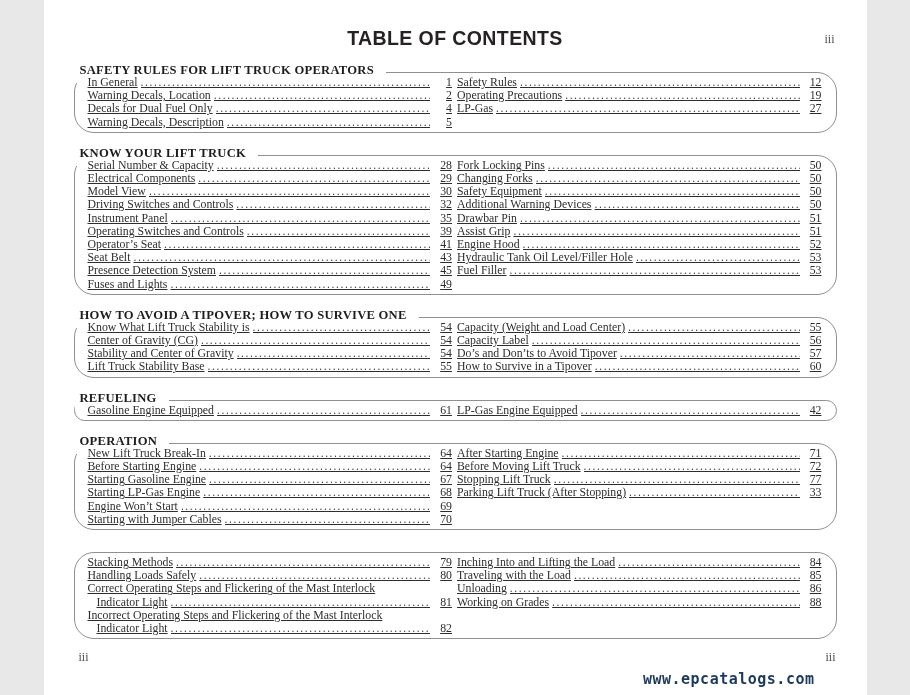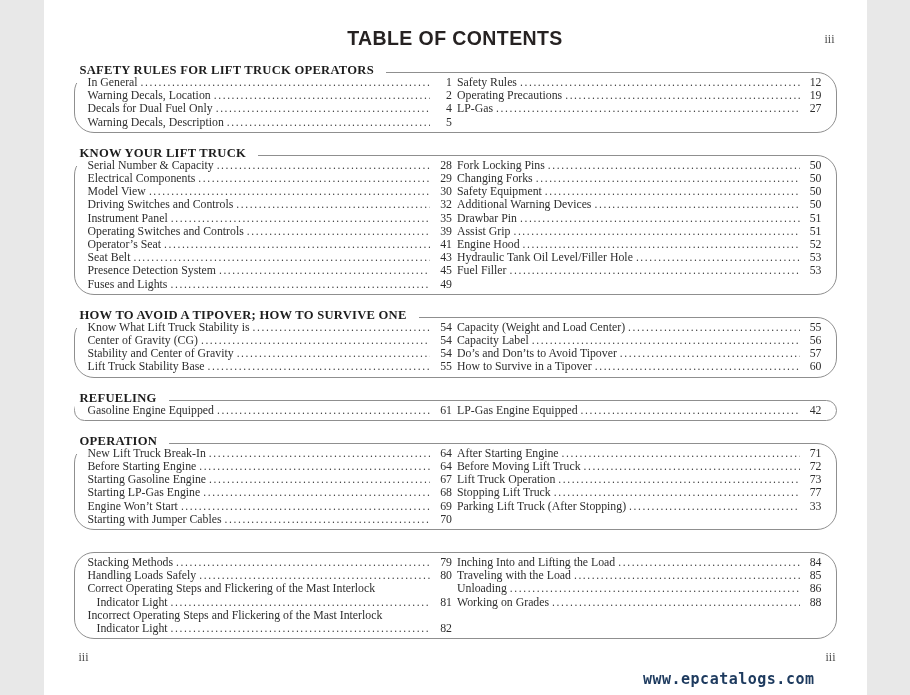--- a/index.html
+++ b/index.html
@@ -18,21 +18,21 @@
   .sections { margin:0 30px; }
   .toc-section {
     position:relative; border:1px solid #8f8f8f; border-radius:20px;
     margin-top:22px; padding:3px 14px 3px 8px; background:#ffffff;
   }
   .section-heading {
     position:absolute; top:-9px; left:0; background:#ffffff;
     padding:0 12px 6px 5px; font-weight:bold; font-size:12.6px;
     color:#1d1d1d; letter-spacing:0.25px; line-height:13px; white-space:nowrap;
   }
-  .toc-cols { display:flex; position:relative; z-index:1; }
+  .toc-cols { display:flex; position:relative; z-index:1;text-decoration:underline; }
   .toc-col { flex:1; min-width:0; }
   .toc-row {
     display:flex; align-items:baseline; font-size:11.8px; line-height:13.2px;
     padding-left:5px;
   }
   .toc-row .lbl { white-space:nowrap; }
   .toc-row.cont { padding-left:14px;justify-content:flex-end; }
   .leader { flex:1; overflow:hidden; white-space:nowrap; margin:0 6px 0 3px; color:#3f3f3f; }
   .leader::after {
     content:"........................................................................................................................................................";
@@ -313,25 +313,20 @@
               <span class="lbl">After Starting Engine</span>
               <span class="leader"></span>
               <span class="num">71</span>
             </div>
             <div class="toc-row">
               <span class="lbl">Before Moving Lift Truck</span>
               <span class="leader"></span>
               <span class="num">72</span>
             </div>
             <div class="toc-row">
-              <span class="lbl">Lift Truck Operation</span>
-              <span class="leader"></span>
-              <span class="num">73</span>
-            </div>
-            <div class="toc-row">
               <span class="lbl">Stopping Lift Truck</span>
               <span class="leader"></span>
               <span class="num">77</span>
             </div>
             <div class="toc-row">
               <span class="lbl">Parking Lift Truck (After Stopping)</span>
               <span class="leader"></span>
               <span class="num">33</span>
             </div>
           </div>

